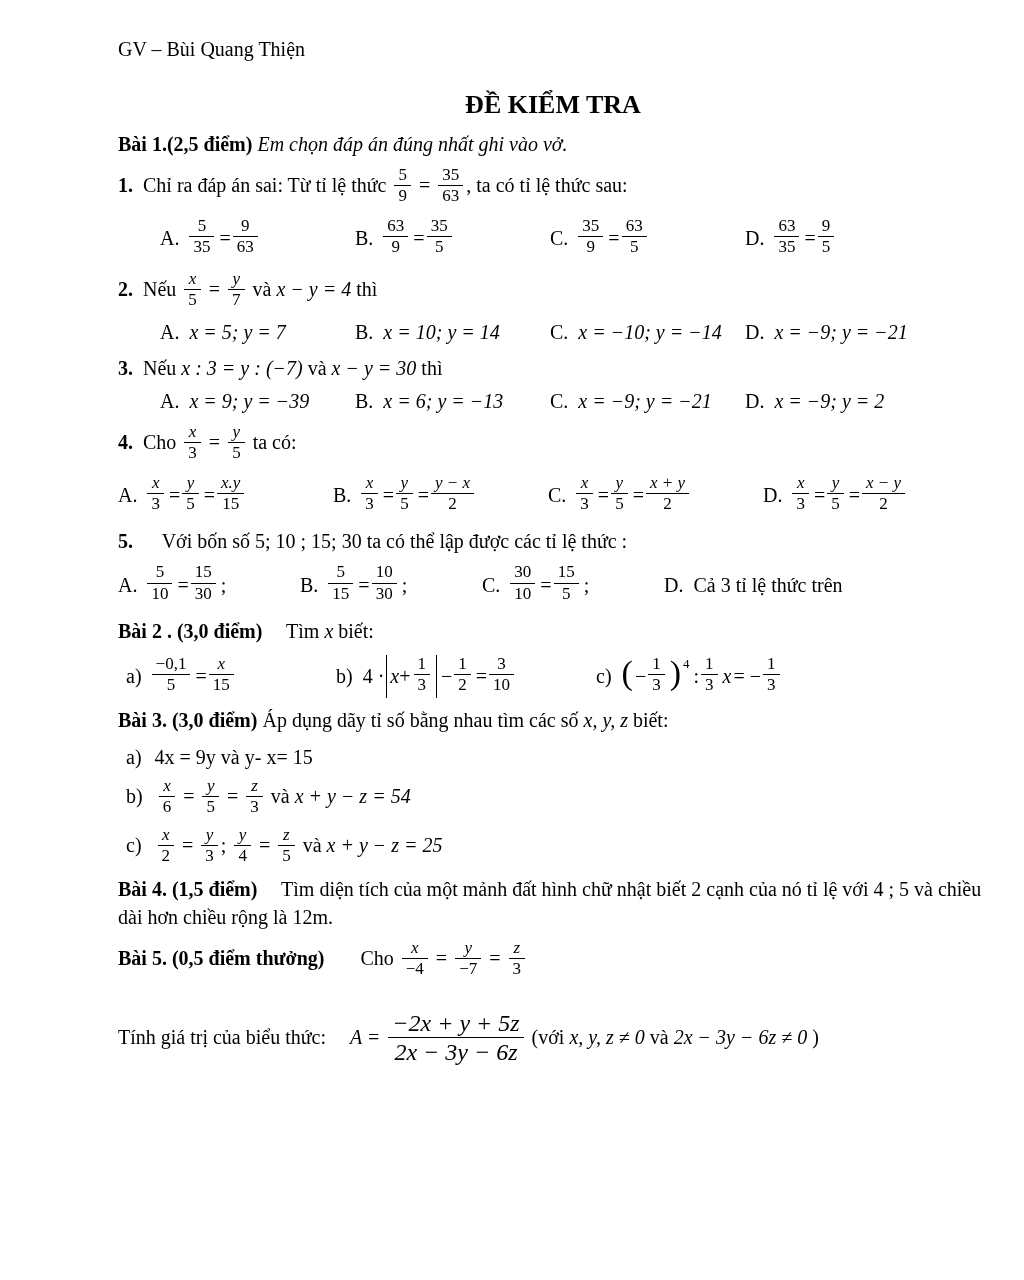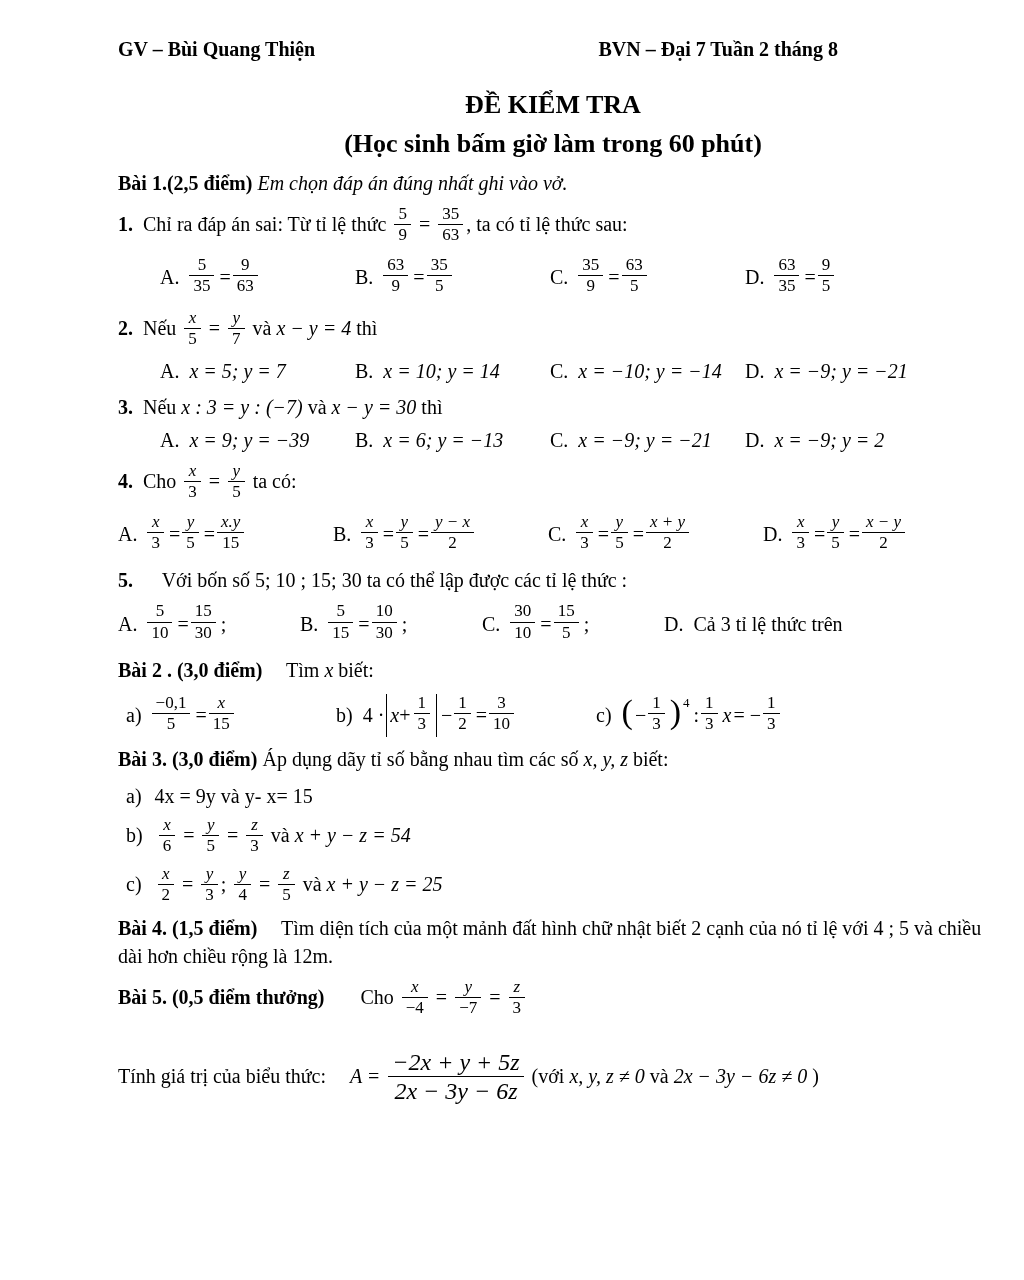--- a/index.html
+++ b/index.html
@@ -1,18 +1,18 @@
 <!DOCTYPE html>
 <html><head>
 <meta charset="utf-8">
 <style>
   html,body { margin:0; padding:0; background:#ffffff; }
   body { width:1024px; height:1280px; color:#000; font-family:"Liberation Serif", serif; font-size:20px; }
   .page { padding:38px 36px 0 118px; width:870px; box-sizing:content-box; }
-  .header { display:flex; justify-content:space-between; font-weight:700; font-size:20px; }
+  .header { display:flex; justify-content:space-between; font-weight:400; font-size:20px; }
   .header .hr { margin-right:150px; }
   .titleblock { text-align:center; font-weight:700; font-size:26px; line-height:1.5; margin-top:24px; }
   .para { line-height:1.4; margin:6px 0; }
   .qline { margin:8px 0 2px; }
   b, .bold { font-weight:700; }
   .it { font-style:italic; }
   .m { font-style:italic; }
   .qnum { font-weight:700; margin-right:5px; }
   .frac { display:inline-block; vertical-align:middle; text-align:center; font-size:17px; line-height:1.18; margin:1px 3px; position:relative; top:-2px; }
   .frac .num { display:block; padding:0 4px; }
@@ -37,26 +37,24 @@
   .exp { font-size:13px; position:relative; top:-12px; margin-right:2px; }
   .opt > span + span { margin-left:2px; }
 </style>
 </head>
 <body>
 
 <div class="page">
 
   <div class="header">
     <span class="hl">GV – Bùi Quang Thiện</span>
-    <span class="hr">BVN – Đại 7 Tuần 2 tháng 8</span>
   </div>
 
   <div class="titleblock">
     <div>ĐỀ KIỂM TRA</div>
-    <div>(Học sinh bấm giờ làm trong 60 phút)</div>
   </div>
 
   <div class="para">
     <span class="bold">Bài 1.(2,5 điểm)</span>
     <span class="it">Em chọn đáp án đúng nhất ghi vào vở.</span>
   </div>
 
   <div class="para qline">
     <span class="qnum">1.</span>
     <span>Chỉ ra đáp án sai: Từ tỉ lệ thức</span>

